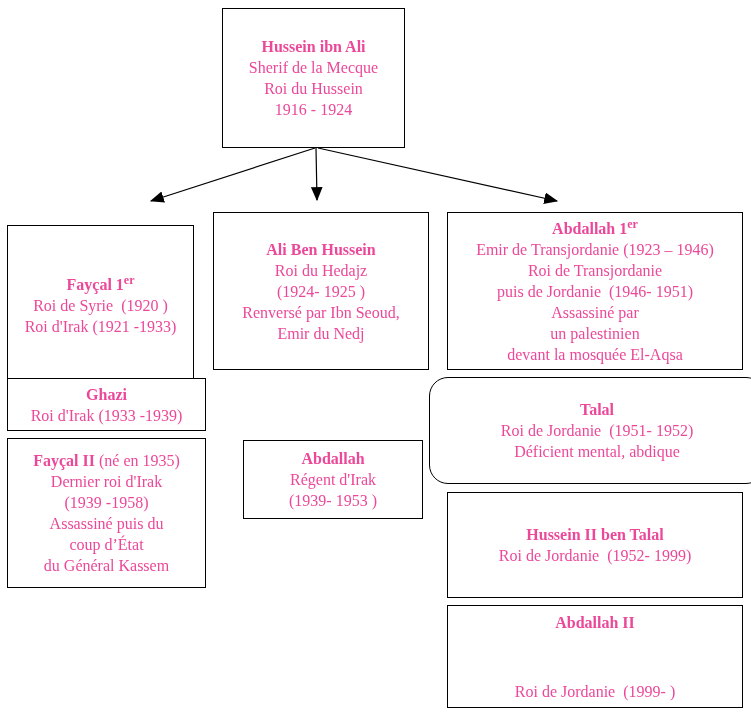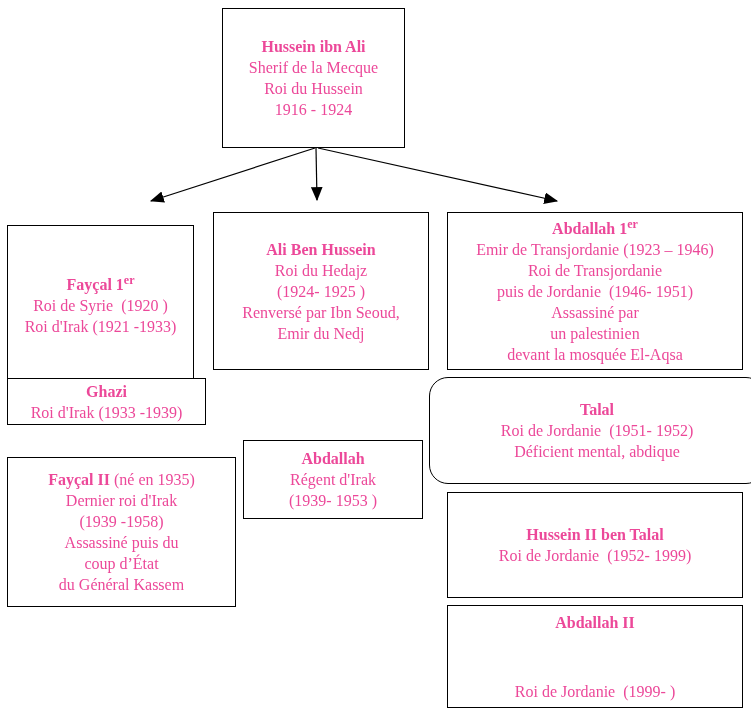--- a/index.html
+++ b/index.html
@@ -75,26 +75,26 @@
   <div class="node" style="left:447px; top:212px; width:296px; height:158px;">
     <div class="title"><span>Abdallah 1</span><sup>er</sup><span class="suffix"></span></div>
     <div class="line">Emir de Transjordanie (1923 – 1946)</div>
     <div class="line">Roi de Transjordanie</div>
     <div class="line">puis de Jordanie  (1946- 1951)</div>
     <div class="line">Assassiné par</div>
     <div class="line">un palestinien</div>
     <div class="line">devant la mosquée El-Aqsa</div>
   </div>
 
-  <div class="node" style="left:7px; top:378px; width:199px; height:47px;">
+  <div class="node" style="left:7px; top:378px; width:199px; height:53px;">
     <div class="title"><span>Ghazi</span><sup></sup><span class="suffix"></span></div>
     <div class="line">Roi d'Irak (1933 -1939)</div>
   </div>
 
-  <div class="node" style="left:7px; top:438px; width:229px; height:150px;margin-top:19px;">
+  <div class="node" style="left:7px; top:438px; width:199px; height:150px;">
     <div class="title"><span>Fayçal II</span><sup></sup><span class="suffix"> (né en 1935)</span></div>
     <div class="line">Dernier roi d'Irak</div>
     <div class="line">(1939 -1958)</div>
     <div class="line">Assassiné puis du</div>
     <div class="line">coup d’État</div>
     <div class="line">du Général Kassem</div>
   </div>
 
   <div class="node" style="left:213px; top:440px; width:180px; height:79px;margin-left:30px;">
     <div class="title"><span>Abdallah</span><sup></sup><span class="suffix"></span></div>

